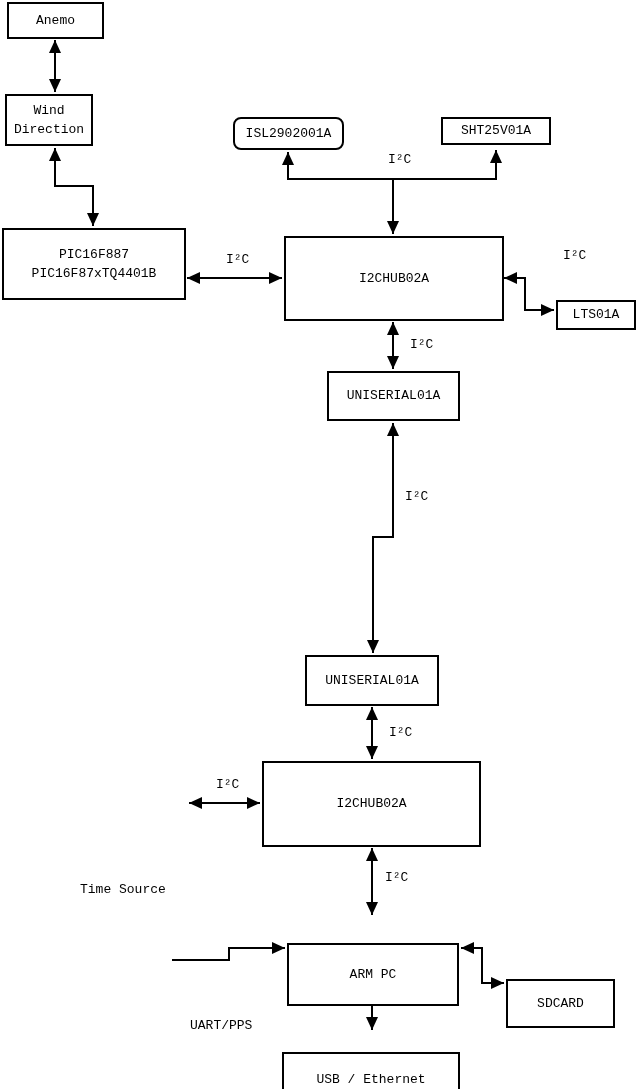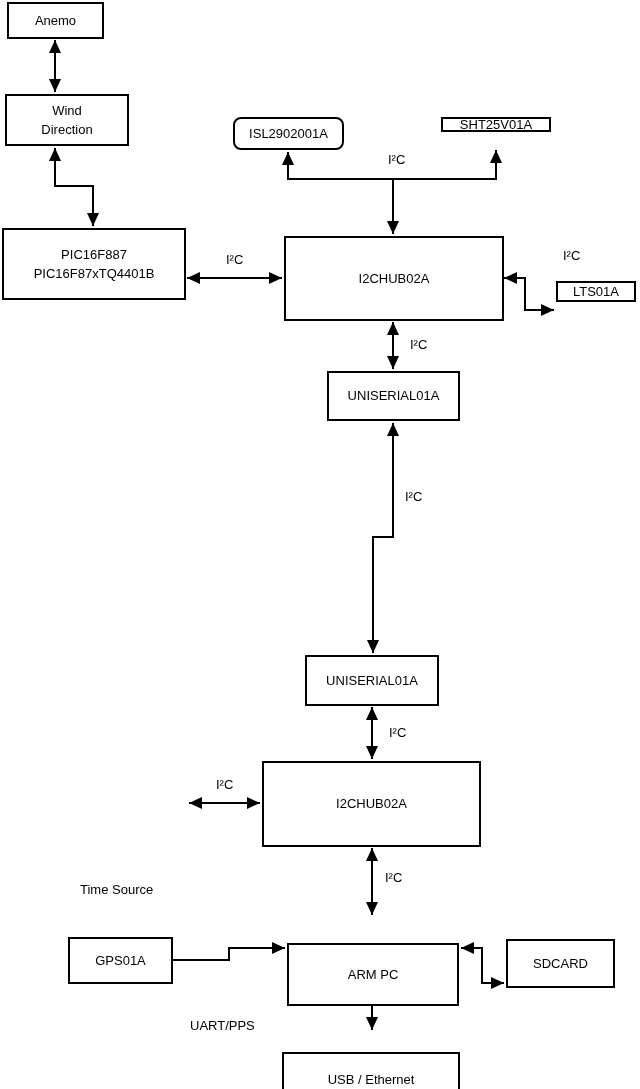--- a/index.html
+++ b/index.html
@@ -1,21 +1,21 @@
 <!DOCTYPE html>
 <html><head>
 <meta charset="utf-8">
 <style>
   html, body { margin: 0; padding: 0; background: #ffffff; }
   .canvas {
     position: relative;
     width: 640px;
     height: 1089px;
     background: #ffffff;
-    font-family: Liberation Sans, sans-serif;
+    font-family: Liberation Mono, monospace;
     color: #000000;
     overflow: hidden;
   }
   .wires {
     position: absolute;
     left: 0; top: 0;
     width: 640px; height: 1089px;
   }
   .node {
     position: absolute;
@@ -60,46 +60,45 @@
       <polyline points="189,803 260,803" marker-start="url(#arr)" marker-end="url(#arr)"></polyline>
       <polyline points="372,848 372,915" marker-start="url(#arr)" marker-end="url(#arr)"></polyline>
       <polyline points="172,960 229,960 229,948 285,948" marker-end="url(#arr)"></polyline>
       <polyline points="461,948 482,948 482,983 504,983" marker-start="url(#arr)" marker-end="url(#arr)"></polyline>
       <polyline points="372,982 372,1030" marker-start="url(#arr)" marker-end="url(#arr)"></polyline>
     </g>
   </svg>
 
   <div class="node" style="left:7px; top:2px; width:97px; height:37px;">Anemo</div>
 
-  <div class="node" style="left:5px; top:94px; width:124px; height:52px;">Wind
+  <div class="node" style="left:5px; top:94px; width:88px; height:52px;">Wind
 Direction</div>
 
   <div class="node" style="left:2px; top:228px; width:184px; height:72px;">PIC16F887
 PIC16F87xTQ4401B</div>
 
   <div class="node" style="left:233px; top:117px; width:111px; height:33px;border-radius:8px;">ISL2902001A</div>
 
-  <div class="node" style="left:441px; top:117px; width:110px; height:15px;">SHT25V01A</div>
+  <div class="node" style="left:441px; top:117px; width:110px; height:28px;">SHT25V01A</div>
 
   <div class="node" style="left:284px; top:236px; width:220px; height:85px;">I2CHUB02A</div>
 
-  <div class="node" style="left:556px; top:281px; width:80px; height:21px;">LTS01A</div>
+  <div class="node" style="left:556px; top:300px; width:80px; height:30px;">LTS01A</div>
 
   <div class="node" style="left:327px; top:371px; width:133px; height:50px;">UNISERIAL01A</div>
 
   <div class="node" style="left:305px; top:655px; width:134px; height:51px;">UNISERIAL01A</div>
 
   <div class="node" style="left:262px; top:761px; width:219px; height:86px;">I2CHUB02A</div>
 
 
-  <div class="node" style="left:68px; top:937px; width:105px; height:47px;">GPS01A</div>
 
   <div class="node" style="left:287px; top:943px; width:172px; height:63px;">ARM PC</div>
 
-  <div class="node" style="left:506px; top:939px; width:109px; height:49px;">SDCARD</div>
+  <div class="node" style="left:506px; top:979px; width:109px; height:49px;">SDCARD</div>
 
   <div class="node" style="left:282px; top:1031px; width:178px; height:56px;margin-top:21px;">USB / Ethernet</div>
 
   <span class="edge-label" style="left:388px; top:152px;">I²C</span>
   <span class="edge-label" style="left:226px; top:252px;">I²C</span>
   <span class="edge-label" style="left:563px; top:248px;">I²C</span>
   <span class="edge-label" style="left:410px; top:337px;">I²C</span>
   <span class="edge-label" style="left:405px; top:489px;">I²C</span>
   <span class="edge-label" style="left:389px; top:725px;">I²C</span>
   <span class="edge-label" style="left:216px; top:777px;">I²C</span>

